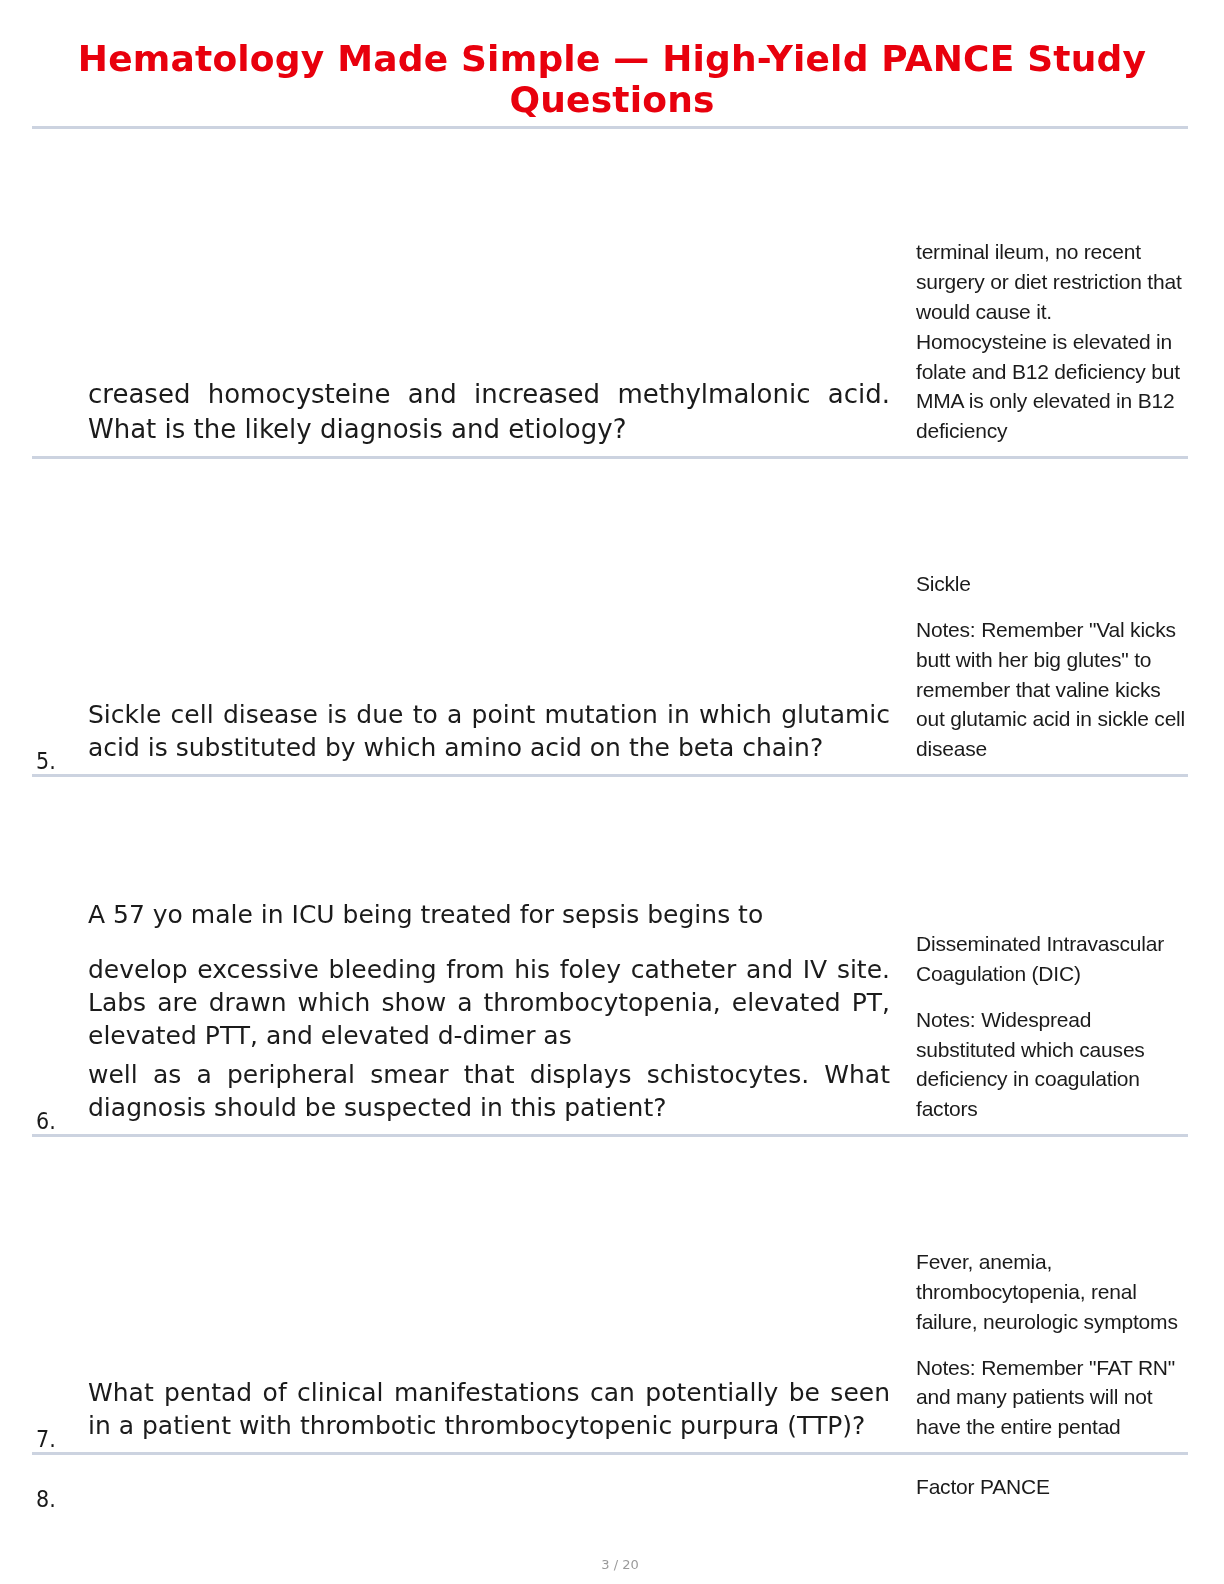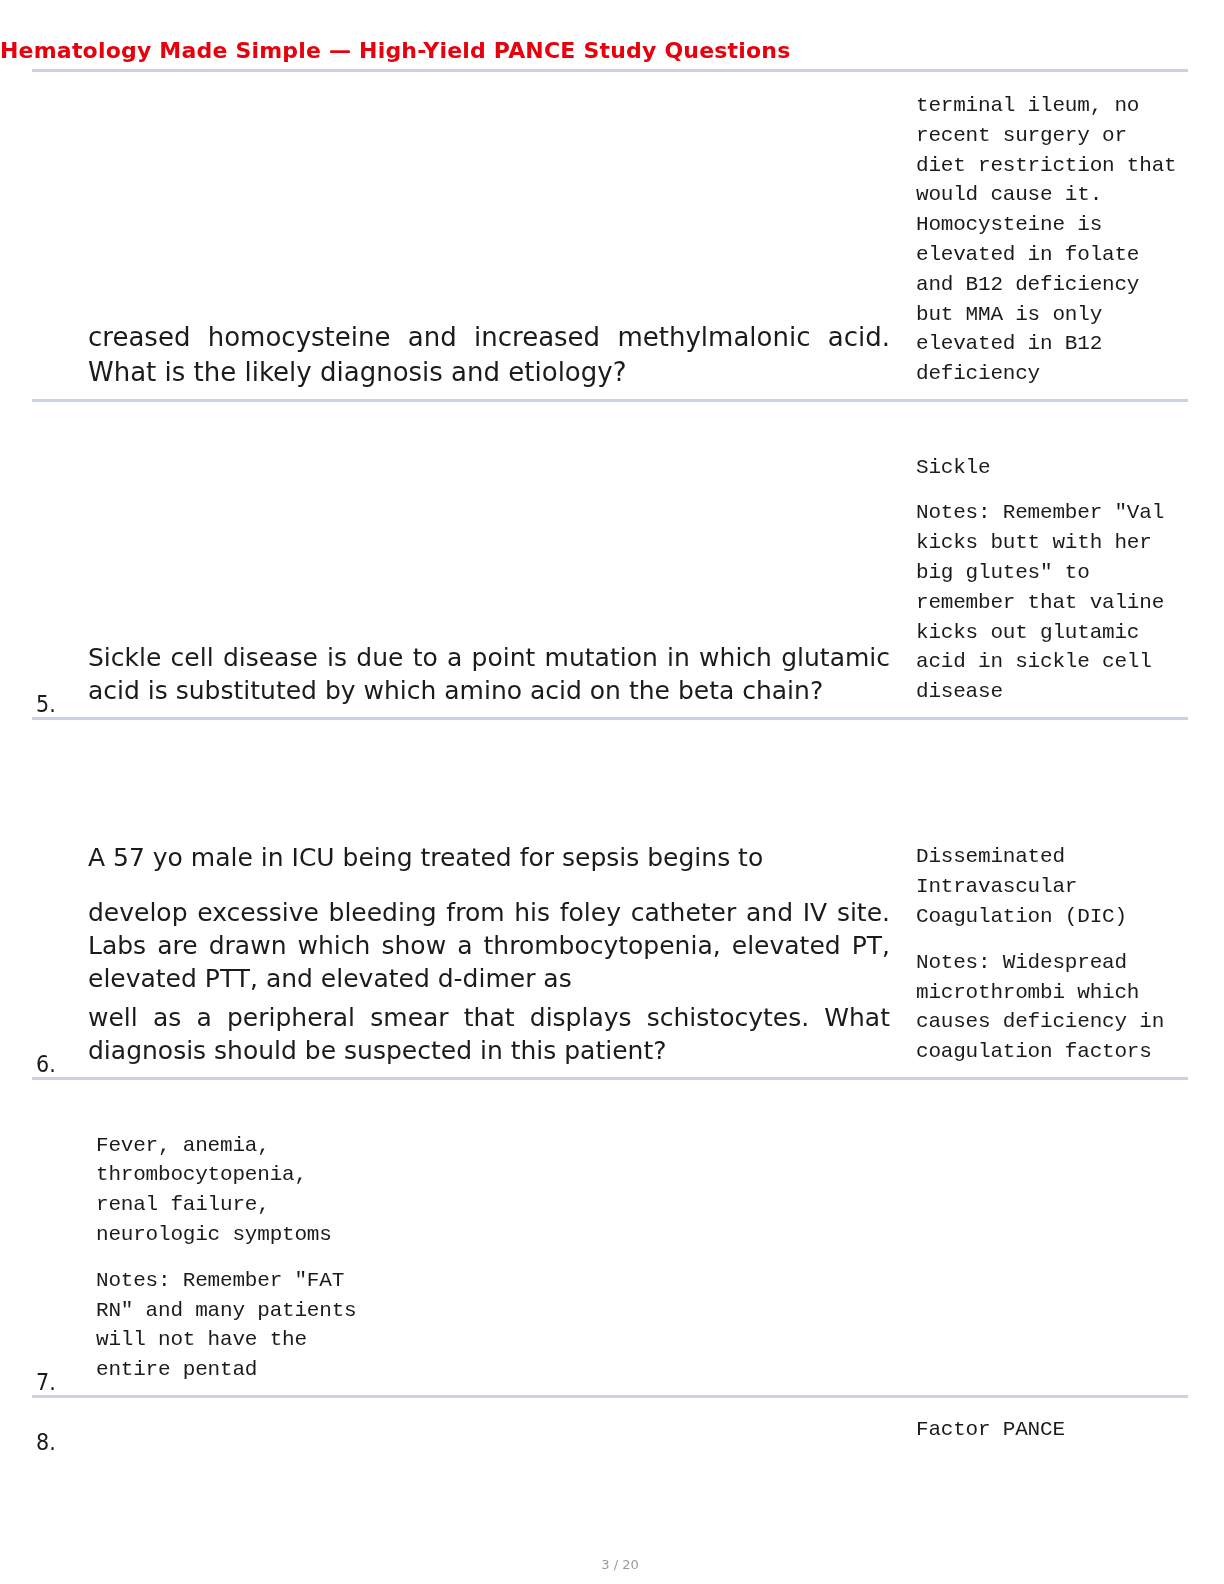--- a/index.html
+++ b/index.html
@@ -17,24 +17,25 @@
   }
 
   .page {
     width: 1224px;
     height: 1584px;
     position: relative;
     box-sizing: border-box;
   }
 
   .doc-title {
+    text-align: center;
     color: #e8000d;
     font-family: "DejaVu Sans", sans-serif;
     font-weight: bold;
-    font-size: 22px;
+    font-size: 36px;
     letter-spacing: 0.2px;
     padding-top: 38px;
     padding-bottom: 6px;
   }
 
   .rows {
     margin: 0 36px 0 32px;
   }
 
   .row {
@@ -85,21 +86,21 @@
     margin: 0 0 16px 0;
   }
   .col-a p:last-child { margin-bottom: 0; }
 
   .q-part {
     margin: 0 0 6px 0;
   }
   .q-part:last-child { margin-bottom: 0; }
 
   .narrow {
-    font-family: Liberation Mono, monospace;
+    font-family: Liberation Sans, sans-serif;
     letter-spacing: -0.2px;
   }
 
   
   .row-4 { min-height: 330px; }
   .row-5 { min-height: 318px; }
   .row-6 { min-height: 360px; }
   .row-7 { min-height: 318px; }
   .row-8 { min-height: 60px; }
 
@@ -156,26 +157,29 @@
 
     <div class="row row-6">
       <div class="col-num">6.</div>
       <div class="col-q">
         <div class="q-part spaced">A 57 yo male in ICU being treated for sepsis begins to</div>
         <div class="q-part">develop excessive bleeding from his foley catheter and IV site. Labs are drawn which show a thrombocytopenia, elevated PT, elevated PTT, and elevated d-dimer as</div>
         <div class="q-part">well as a peripheral smear that displays schistocytes. What diagnosis should be suspected in this patient?</div>
       </div>
       <div class="col-a narrow">
         <p>Disseminated Intravascular Coagulation (DIC)</p>
-        <p>Notes: Widespread microthrombi which causes deficiency in coagulation factors</p>
+        <p>Notes: Widespread substituted which causes deficiency in coagulation factors</p>
       </div>
     </div>
 
     <div class="row row-7">
       <div class="col-num">7.</div>
+      <div class="col-q">
+        <div class="q-part">What pentad of clinical manifestations can potentially be seen in a patient with thrombotic thrombocytopenic purpura (TTP)?</div>
+      </div>
       <div class="col-a narrow">
         <p>Fever, anemia, thrombocytopenia, renal failure, neurologic symptoms</p>
         <p>Notes: Remember "FAT RN" and many patients will not have the entire pentad</p>
       </div>
     </div>
 
     <div class="row row-8">
       <div class="col-num">8.</div>
       <div class="col-q">
         <div class="q-part"></div>

